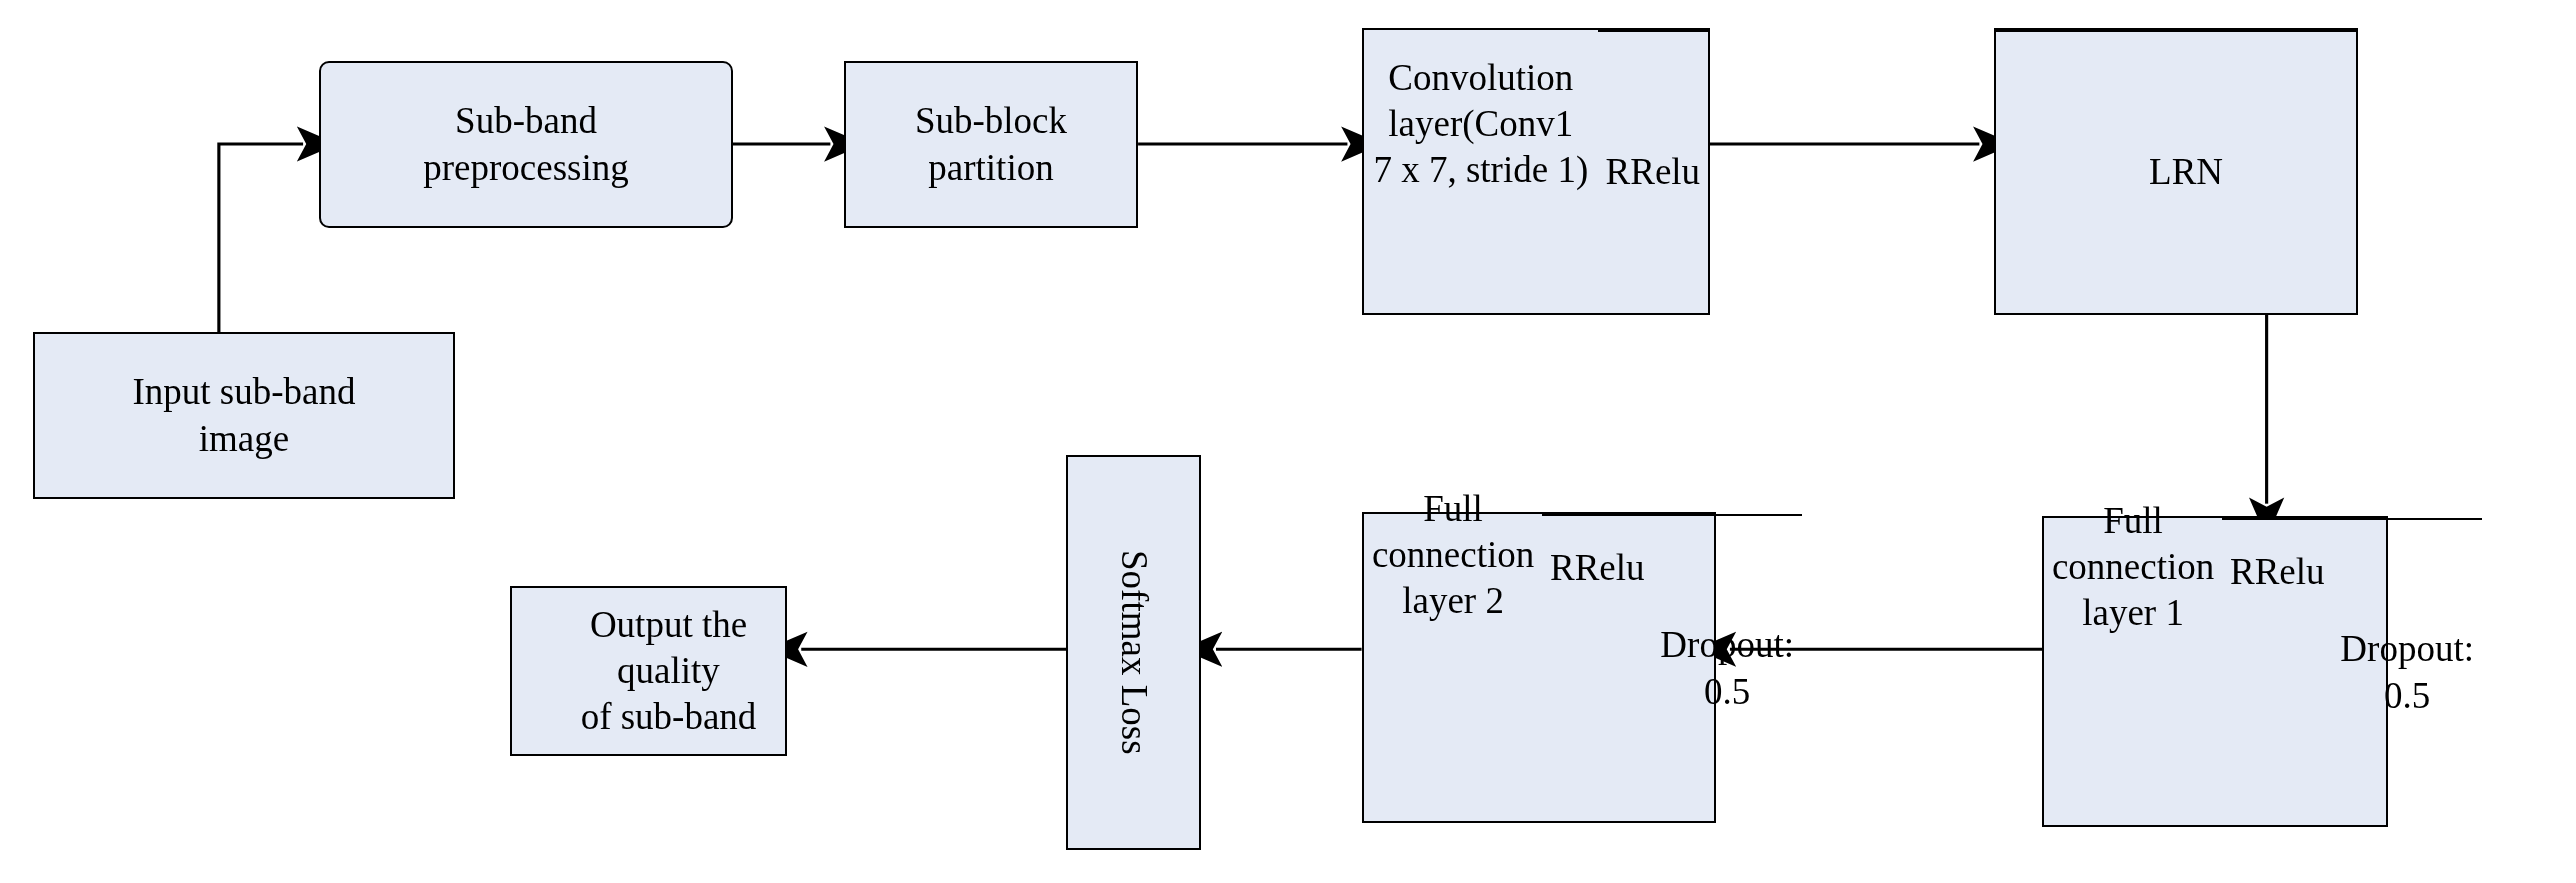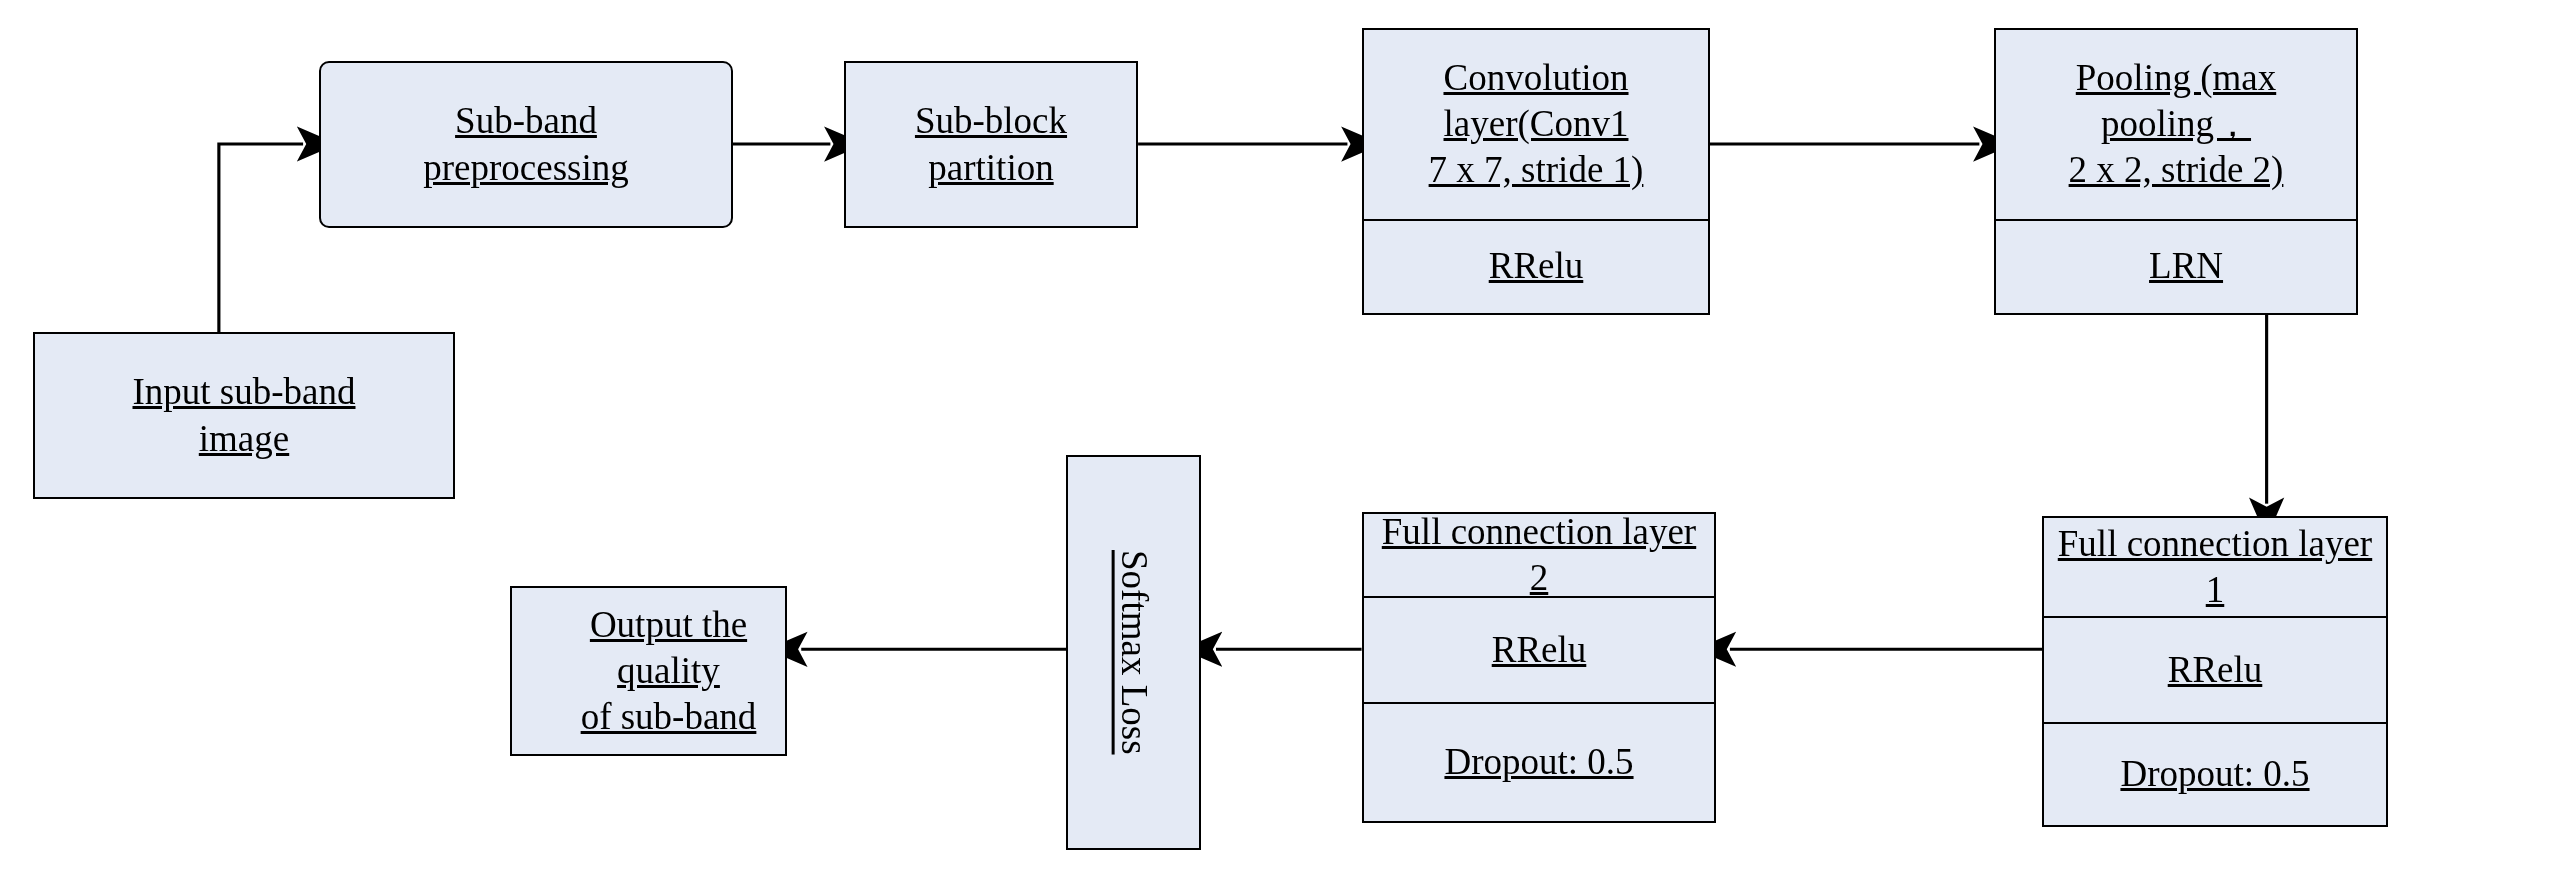--- a/index.html
+++ b/index.html
@@ -17,22 +17,21 @@
     height: 883px;
     background: #ffffff;
     overflow: hidden;
   }
   .node {
     position: absolute;
     box-sizing: border-box;
     background: #e4eaf5;
     border: 2.4px solid #000000;
     display: flex;
-    flex-direction: column;
-    text-decoration: underline;
+    flex-direction: row;
   }
   .cell {
     box-sizing: border-box;
     display: flex;
     align-items: center;
     justify-content: center;
     text-align: center;
     line-height: 1.25;
     padding: 1.6px 7.9px;
     white-space: pre-line;
@@ -105,22 +104,20 @@
     <div class="cell" style="flex:1 1 auto;">Sub-block partition</div>
   </div>
 
   <div class="node" style="left:1362px; top:27.5px; width:348px; height:287px;">
     <div class="cell" style="height:189px;">Convolution layer(Conv1
 7 x 7, stride 1)</div>
     <div class="cell divided" style="flex:1 1 auto;">RRelu</div>
   </div>
 
   <div class="node" style="left:1994px; top:27.5px; width:364px; height:287px;">
-    <div class="cell" style="height:189px;">Pooling (max pooling，
-2 x 2, stride 2)</div>
     <div class="cell divided" style="flex:1 1 auto;padding-left:28px;">LRN</div>
   </div>
 
   <div class="node" style="left:2042px; top:516px; width:346px; height:311px;">
     <div class="cell" style="height:98px;border-radius:14px;">Full connection layer 1</div>
     <div class="cell divided" style="height:106px;">RRelu</div>
     <div class="cell divided" style="flex:1 1 auto;">Dropout: 0.5</div>
   </div>
 
   <div class="node" style="left:1362px; top:512px; width:354px; height:311px;">

